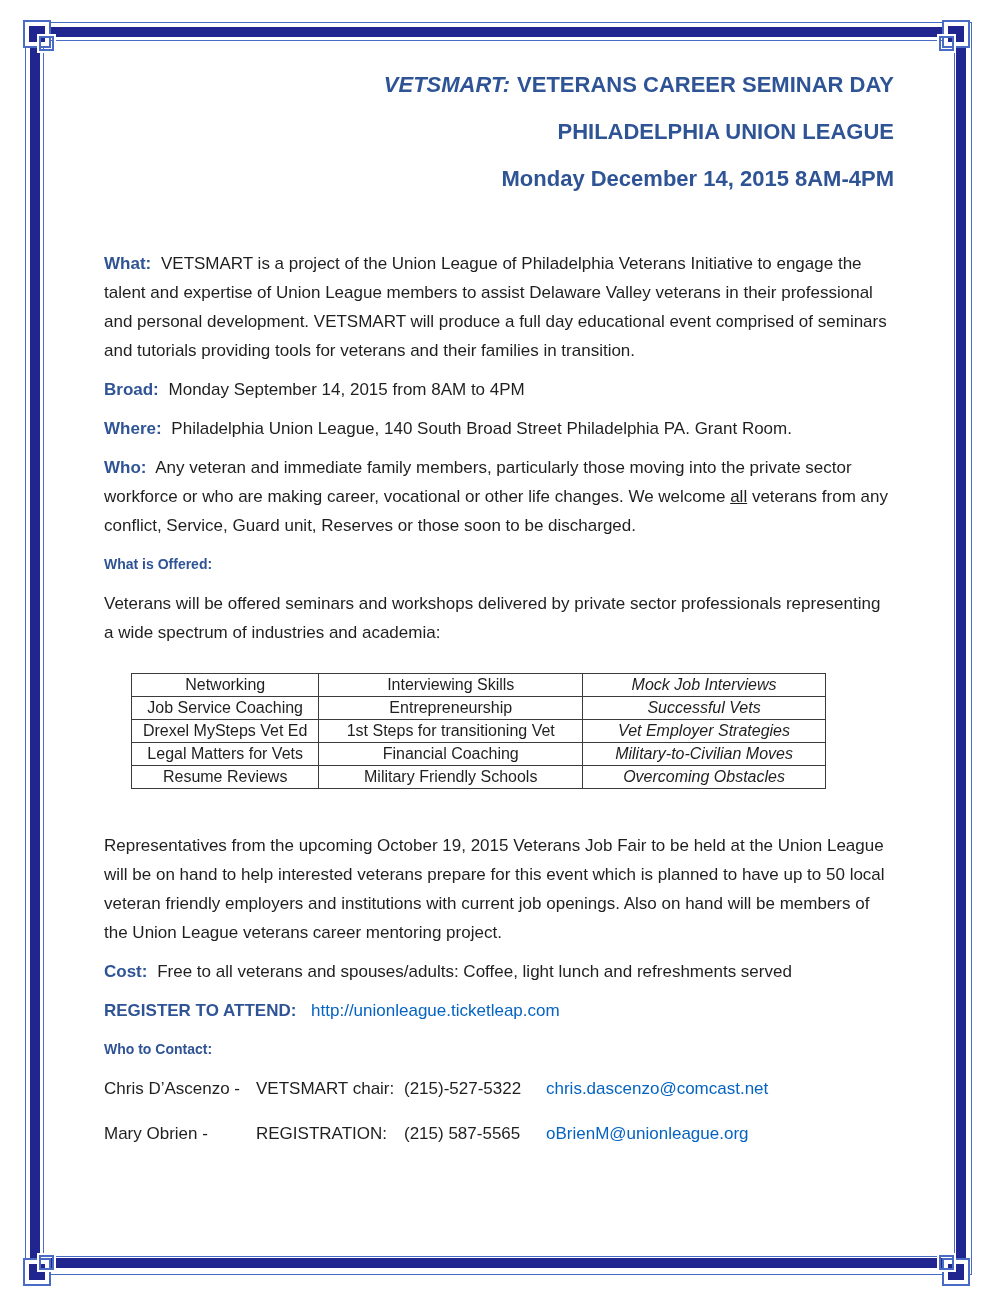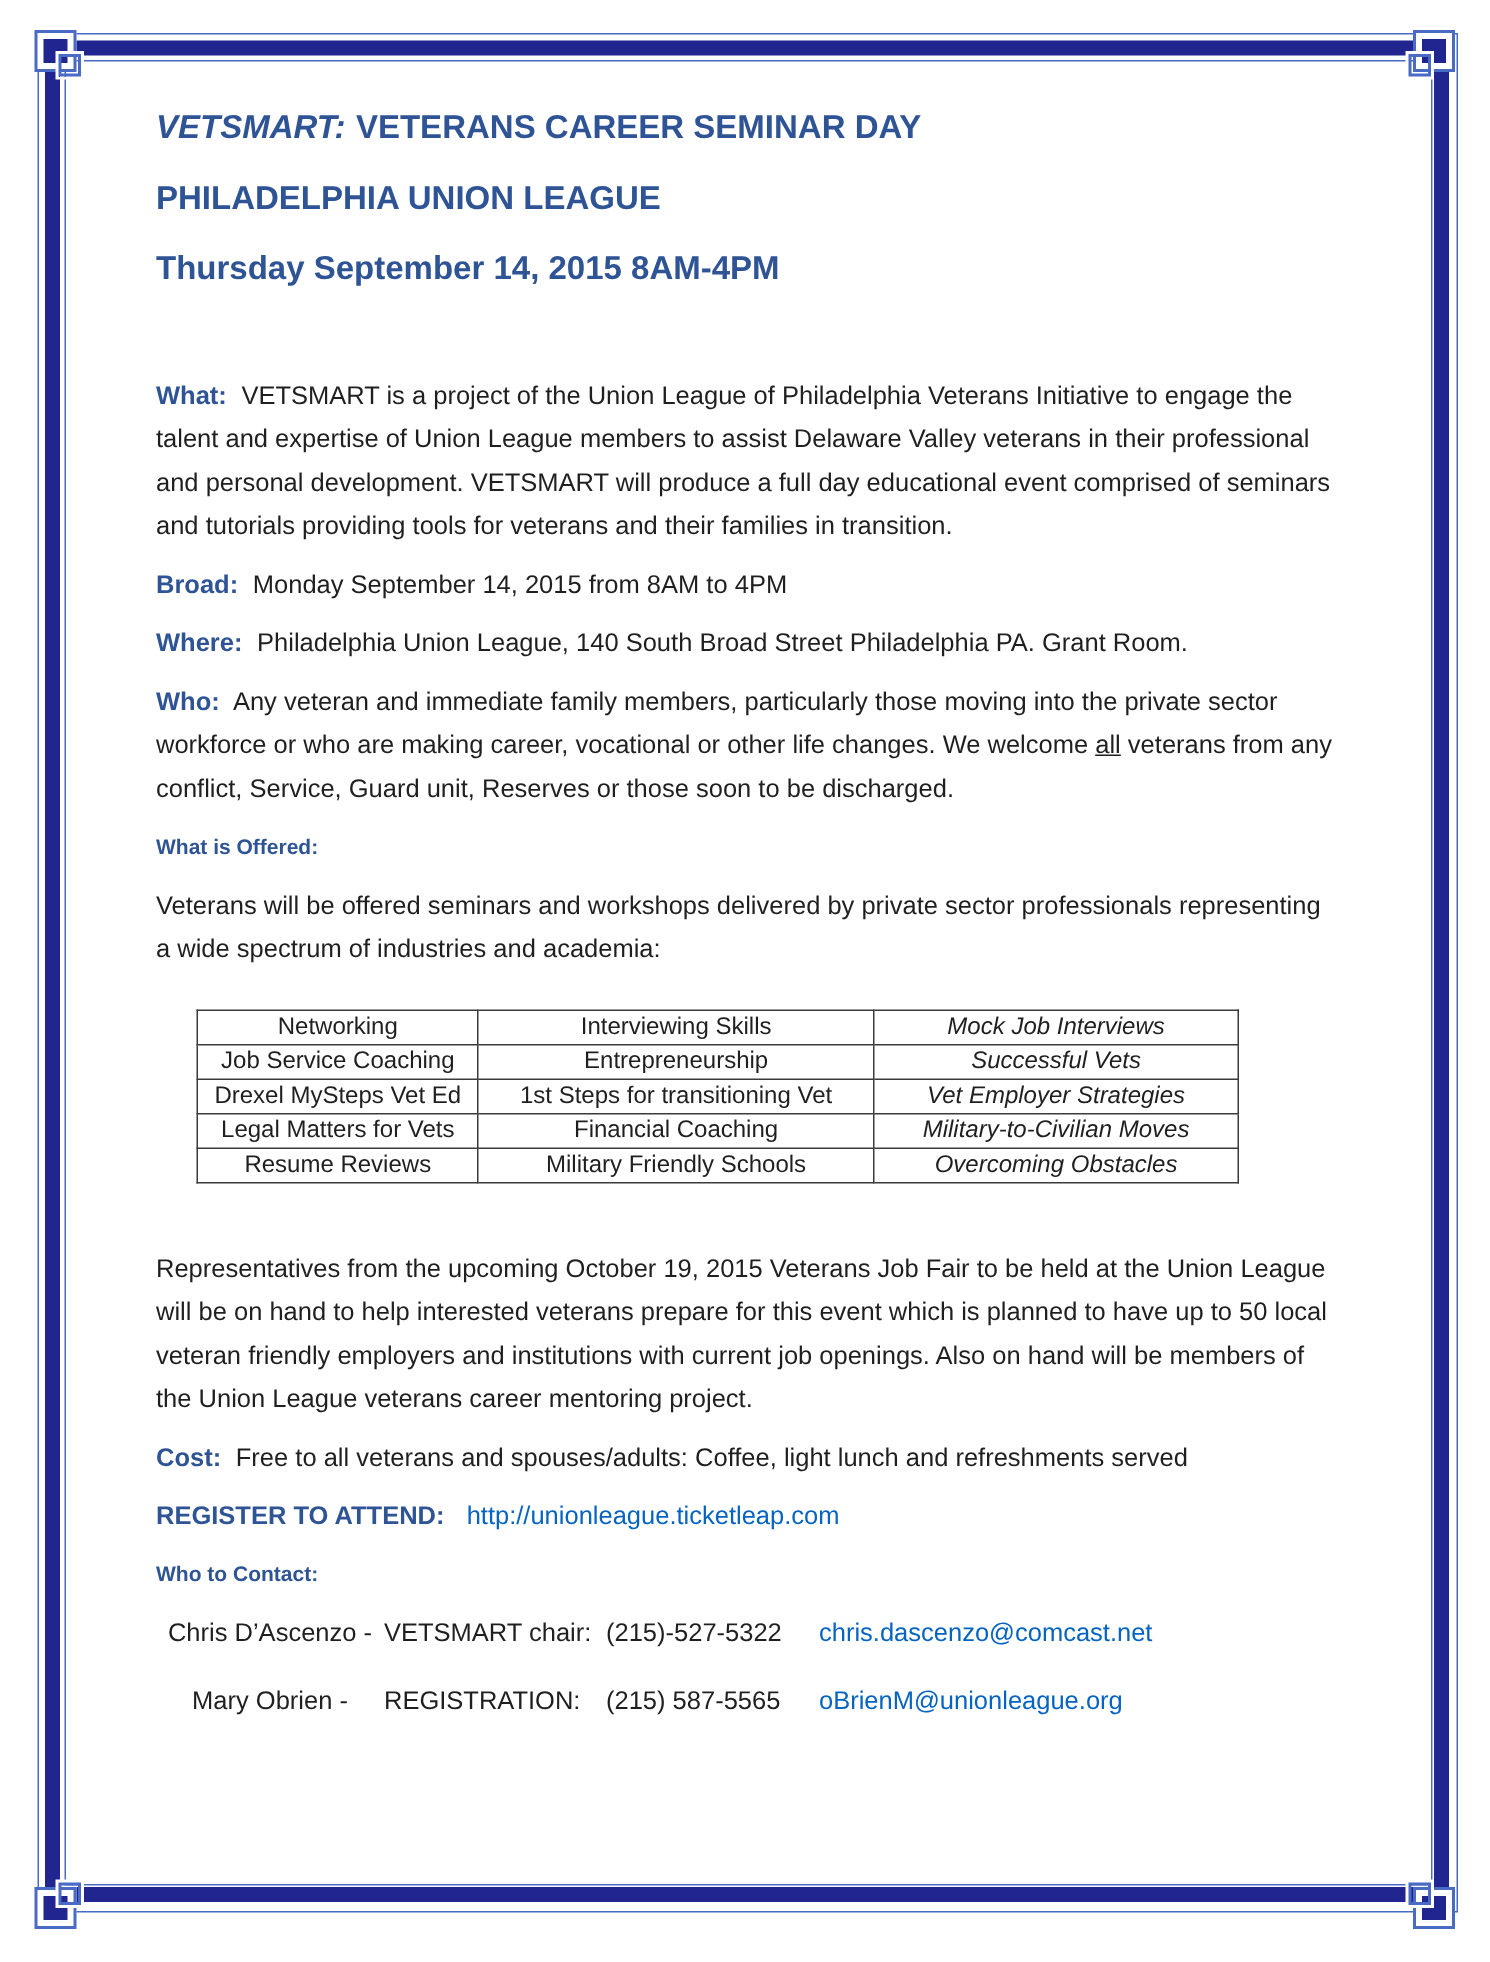--- a/index.html
+++ b/index.html
@@ -47,21 +47,21 @@
   .corner.tl { left: 23px; top: 20px; }
   .corner.tr { left: 934px; top: 20px; transform: scaleX(-1); }
   .corner.bl { left: 23px; top: 1250px; transform: scaleY(-1); }
   .corner.br { left: 934px; top: 1250px; transform: scale(-1,-1); }
 
   
   .content {
     position: absolute; left: 104px; top: 60px; width: 790px; z-index: 2;
   }
   .title-line {
-    text-align: left; color: #2f5496; font-weight: bold;
+    text-align: right; color: #2f5496; font-weight: bold;
     font-size: 22px; line-height: 26px; margin: 0 0 21px 0;
   }
   .title-line .italic { font-style: italic; padding-right: 7px; }
   .t1 { margin-top: 12px; }
 
   p { margin: 0 0 10px 0; font-size: 17px; line-height: 29px; }
   .lbl { color: #2f5496; font-weight: bold; margin-right: 5px; }
   .blue-heading { color: #2f5496; font-weight: bold; font-size: 14px; line-height: 29px; margin: 0 0 10px 0; }
   .p-what { margin-top: 57px; }
   .u { text-decoration: underline; }
@@ -77,21 +77,21 @@
   table.offer td.c2 { width: 38%; }
   table.offer td.c3 { width: 35%; font-style: italic; }
 
   .p-jobfair { margin-top: 42px; }
 
   a.link, .email { color: #0563c1; cursor: pointer; }
   .reg-line { font-size: 17px; line-height: 29px; margin: 0 0 10px 0; }
   .reg-line .lbl { margin-right: 10px; }
 
   .contact-row { display: flex; font-size: 17px; line-height: 29px; margin: 0 0 16px 0; }
-  .c-name { width: 152px; flex: 0 0 auto; text-align: center; }
+  .c-name { width: 152px; flex: 0 0 auto; }
   .c-role { width: 148px; flex: 0 0 auto; }
   .c-phone { width: 142px; flex: 0 0 auto; }
 </style>
 </head>
 <body>
 
 <div class="page">
 
   <div class="frame-outer"></div>
   <div class="frame-thick"></div>
@@ -116,21 +116,21 @@
     <div class="sq-solid"></div>
     <div class="sq-small"></div>
   </div>
 
   <div class="content">
 
     <div class="title-line t1">
       <span class="italic">VETSMART:</span><span>VETERANS CAREER SEMINAR DAY</span>
     </div>
     <div class="title-line">PHILADELPHIA UNION LEAGUE</div>
-    <div class="title-line">Thursday September 14, 2015 8AM-4PM</div>
+    <div class="title-line">Monday December 14, 2015 8AM-4PM</div>
 
     <p class="p-what">
       <span class="lbl">What:</span>
       <span>VETSMART is a project of the Union League of Philadelphia Veterans Initiative to engage the talent and expertise of Union League members to assist Delaware Valley veterans in their professional and personal development. VETSMART will produce a full day educational event comprised of seminars and tutorials providing tools for veterans and their families in transition.</span>
     </p>
 
     <p>
       <span class="lbl">Broad:</span>
       <span>Monday September 14, 2015 from 8AM to 4PM</span>
     </p>

